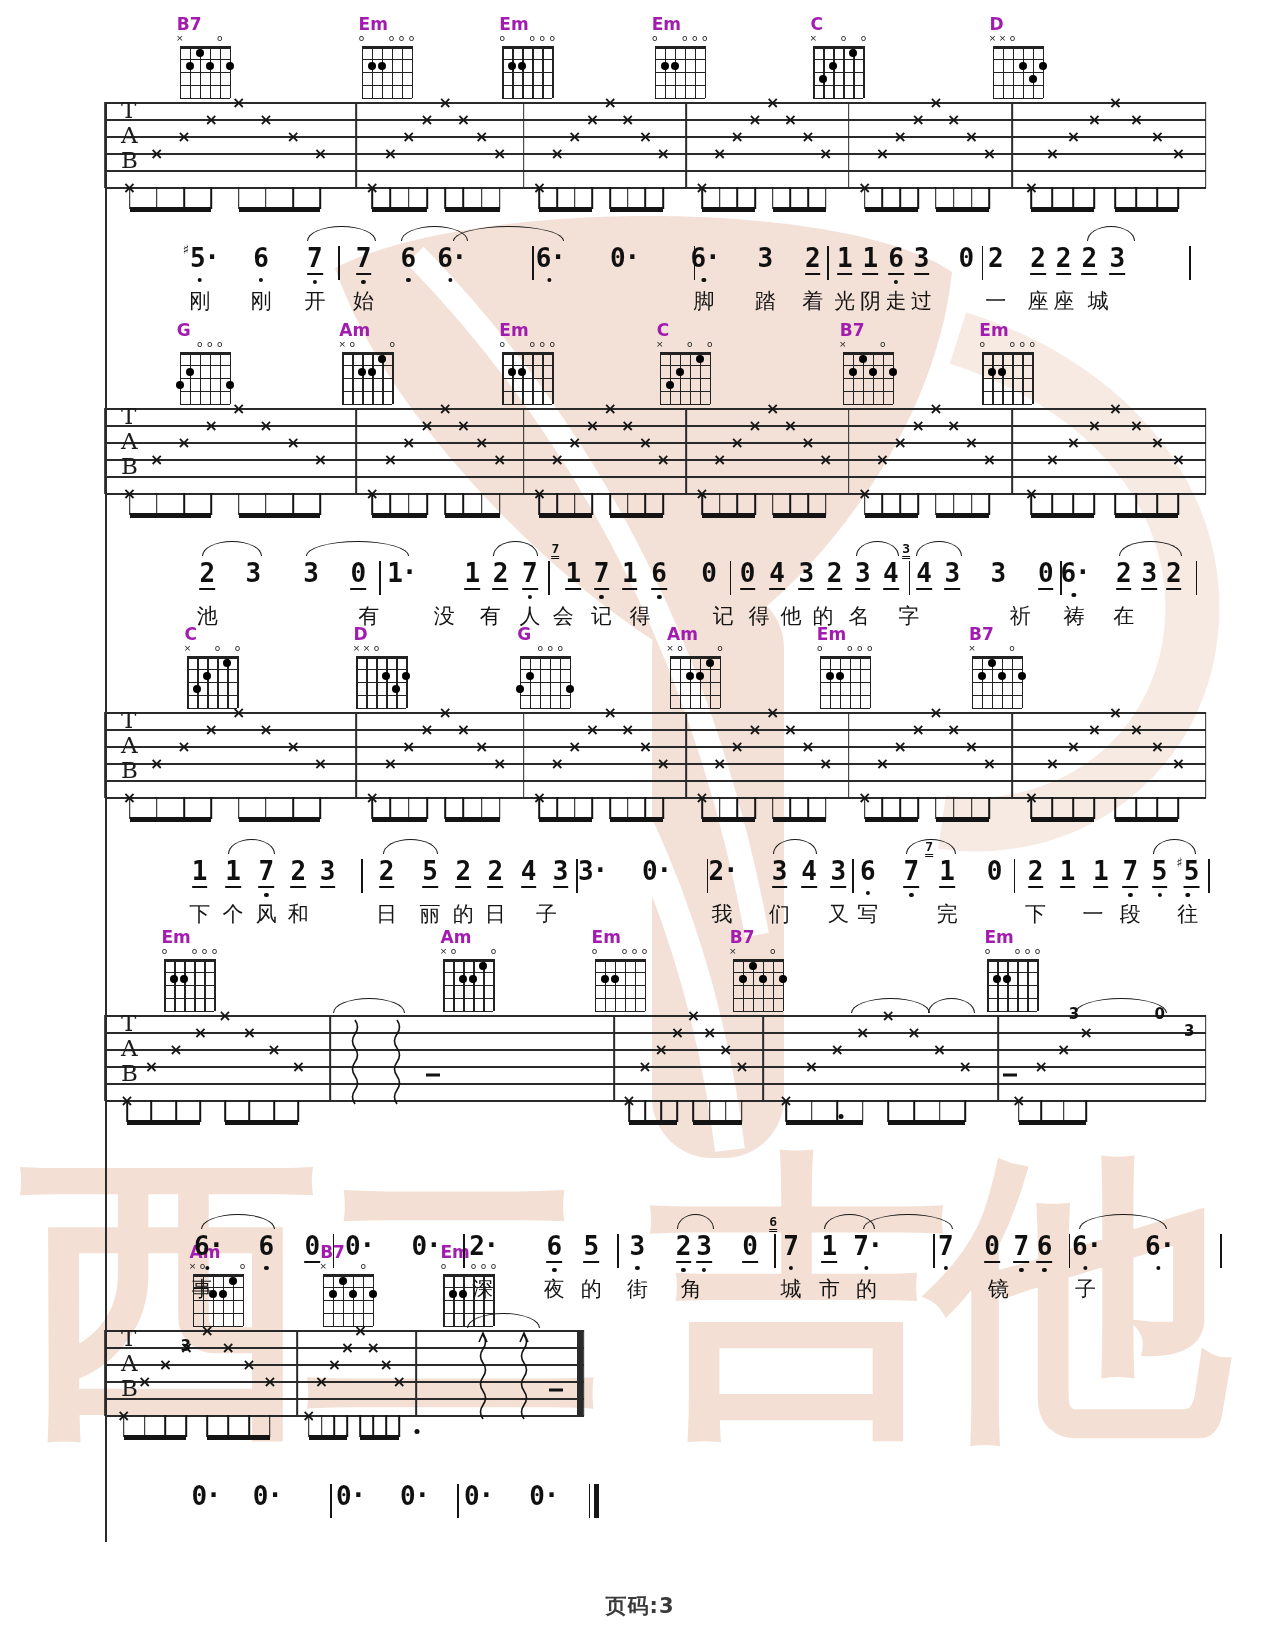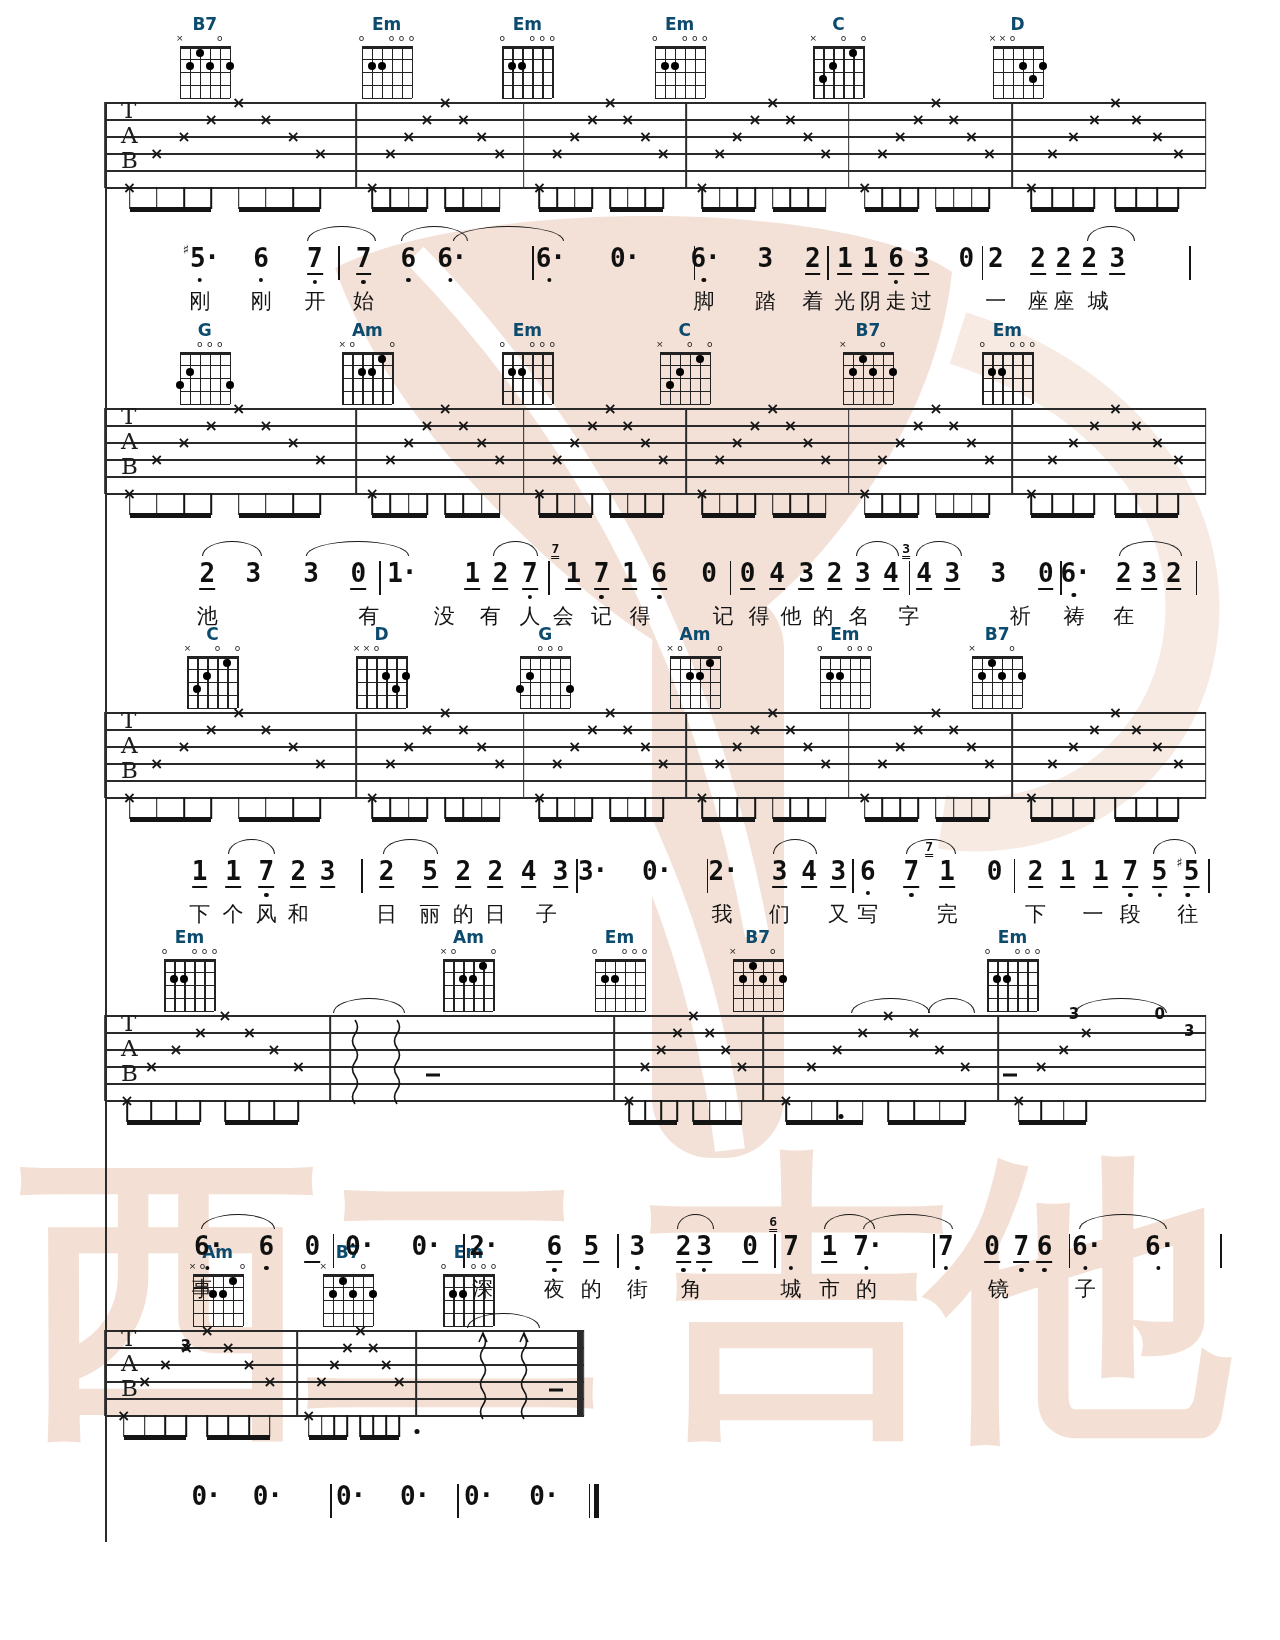--- a/index.html
+++ b/index.html
@@ -18,21 +18,21 @@
   .stem{position:absolute;width:1.6px;height:22px;top:85px;background:#141414;transform:translateX(-50%)}
   .beam{position:absolute;top:105px;height:4.5px;background:#141414}
   .sdot{position:absolute;width:5px;height:5px;border-radius:50%;background:#111;top:99px;transform:translateX(-50%)}
   .dash{position:absolute;width:14px;height:3px;background:#111;transform:translate(-50%,-50%)}
   .fretnum{position:absolute;font-size:15px;font-weight:bold;color:#111;transform:translate(-50%,-58%)}
   .arc{position:absolute;height:14px;border:1.6px solid #161616;border-bottom:none;
        border-radius:50% 50% 0 0/100% 100% 0 0}
   .sys .arc{top:-17px}
   .wavy{position:absolute;top:-3px;transform:translateX(-50%)}
   .chord{position:absolute;transform:translateX(-50%);width:56px;top:-88px}
-  .cname{text-align:center;font-size:17px;font-weight:600;height:19px;color:#0c4a6e}
+  .cname{font-size:17px;font-weight:600;height:19px;color:#a21caf}
   .cbody{position:relative;width:50px;margin:0 auto}
   .cmarks{position:relative;height:11px}
   .cmark{position:absolute;transform:translateX(-50%);font-size:9px;line-height:10px;color:#222}
   .cgrid{position:relative;width:50px;height:56px}
   .cv{position:absolute;width:1.2px;top:2px;height:52px;background:#222}
   .ch{position:absolute;height:1.2px;left:0;width:50px;background:#222}
   .ch.nut{height:3px}
   .cdot{position:absolute;width:8px;height:8px;border-radius:50%;background:#000;transform:translate(-50%,-50%)}
   .jrow .arc{top:-44px}
   .jbar{position:absolute;width:1.7px;height:34px;top:-24px;background:#151515}
@@ -55,20 +55,21 @@
 <div id="page">
   <svg id="wm-logo" width="1280" height="1640" viewBox="0 0 1280 1640">
     <g opacity="0.5">
       <path id="wm-pick" d="M335,268 C470,198 845,198 952,272 C935,440 800,605 688,660 C590,612 392,435 335,268 Z" fill="#e9c5b1"></path>
       <rect id="wm-bar" x="652" y="588" width="132" height="570" rx="60" fill="#e9c5b1"></rect>
       <path id="wm-stripe1" d="M415,255 C585,430 705,655 757,935" stroke-width="24" fill="none" stroke="#ffffff"></path>
       <path id="wm-stripe2" d="M298,415 C510,560 688,815 730,1150" stroke-width="30" fill="none" stroke="#ffffff"></path>
       <path id="wm-ring" d="M958,338 C1128,392 1218,525 1186,662 C1158,775 1052,838 942,822" stroke-width="54" fill="none" stroke="#eed6c8"></path>
     </g>
   </svg>
+  <div class="pagenum">页码:3</div>
 <div class="wmchar" style="left: 170px; color: rgba(224, 170, 140, 0.38);">西</div>
     <div class="wmchar" style="left: 455px; color: rgba(224, 170, 140, 0.38);">二</div>
     <div class="wmchar" style="left: 800px; color: rgba(224, 170, 140, 0.38);">吉</div>
     <div class="wmchar" style="left: 1080px; color: rgba(224, 170, 140, 0.38);">他</div>
     <div class="vline" style="left: 105px; top: 102px; height: 1440px;"></div>
     <div class="sys" style="top: 102px;">
       <div class="chord" style="left: 16%;">
         <div class="cname">B7</div>
         <div class="cbody">
           <div class="cmarks">

